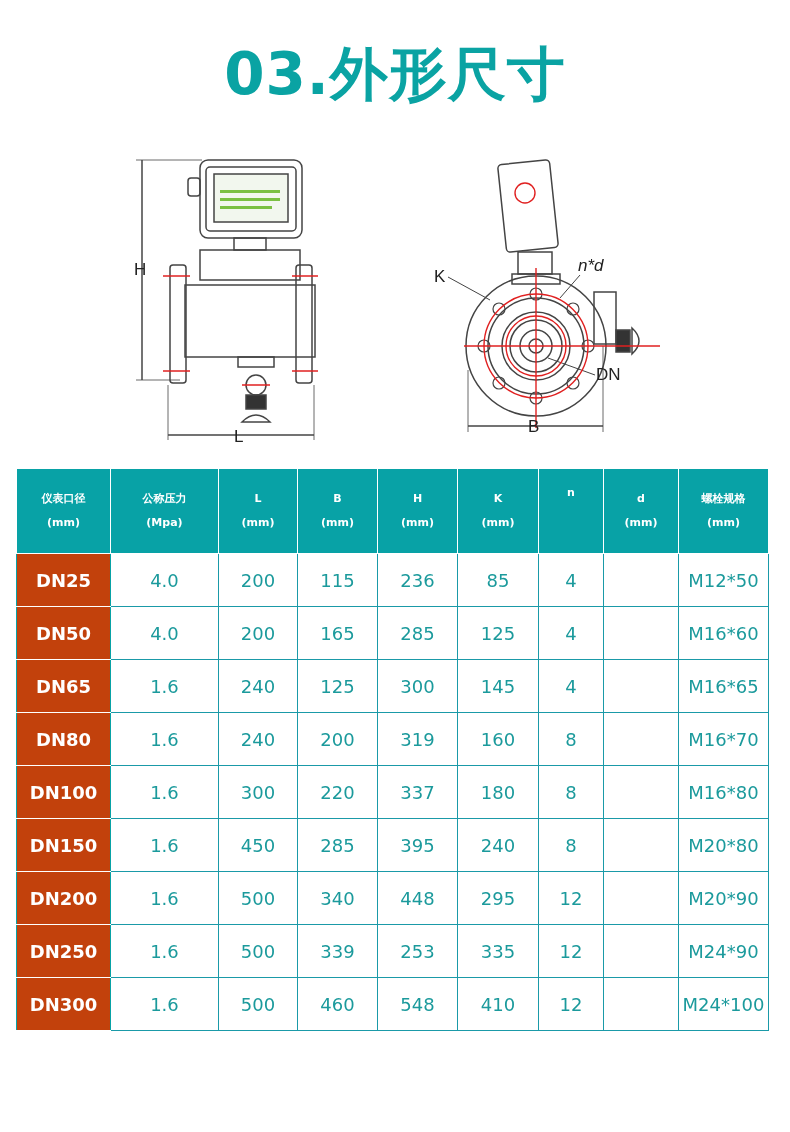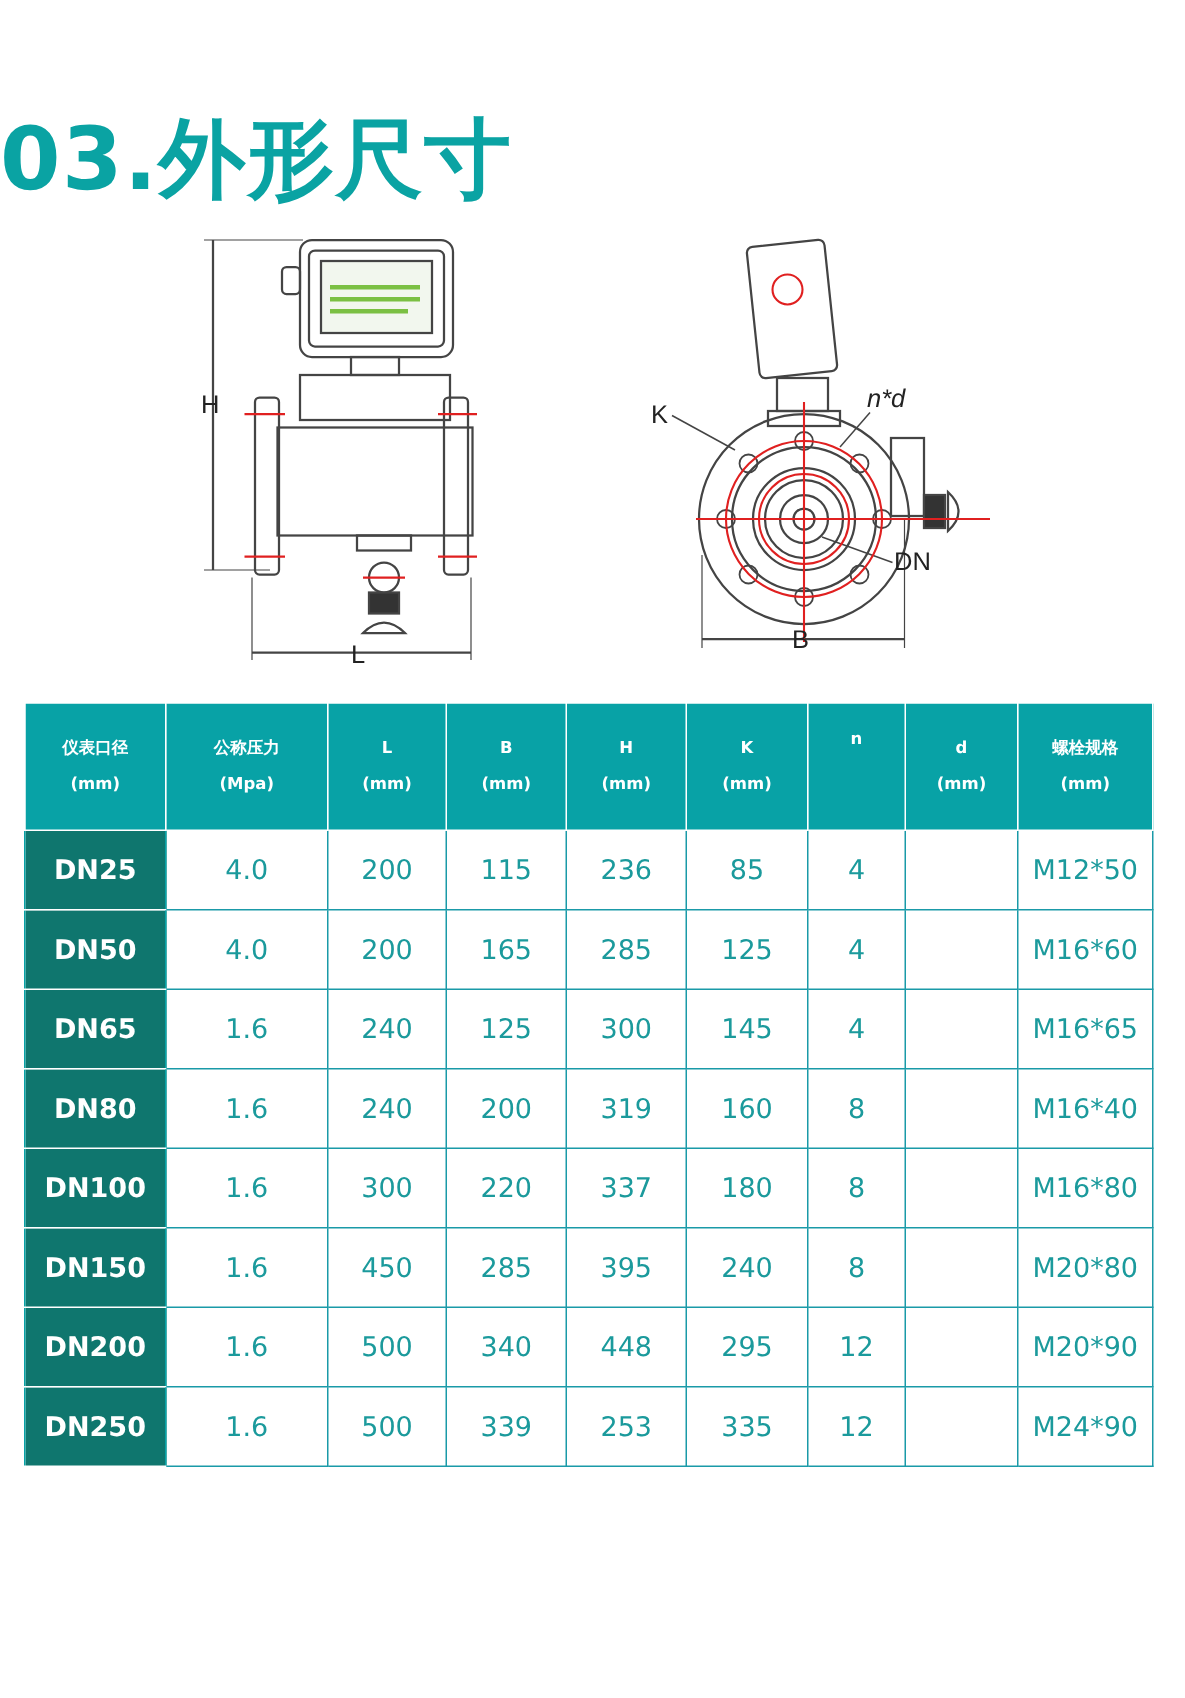--- a/index.html
+++ b/index.html
@@ -1,23 +1,23 @@
 <!DOCTYPE html>
 <html><head>
 <meta charset="utf-8">
 <style>
   html,body{margin:0;padding:0;background:#fff;}
   body{width:790px;height:1132px;position:relative;overflow:hidden;font-family:"DejaVu Sans","Liberation Sans",sans-serif;}
-  .title{position:absolute;left:0;top:68px;width:790px;text-align:left;font-size:58px;font-weight:bold;color:#0aa3a3;letter-spacing:1px;line-height:76px;}
+  .title{position:absolute;left:0;top:36px;width:790px;text-align:center;font-size:58px;font-weight:bold;color:#0aa3a3;letter-spacing:1px;line-height:76px;}
   .drawing{position:absolute;}
   .lbl{position:absolute;font-family:"Liberation Sans",sans-serif;font-size:17px;color:#222;}
   table.spec{position:absolute;left:16px;top:468px;border-collapse:collapse;width:752px;table-layout:fixed;font-family:"DejaVu Sans","Liberation Sans",sans-serif;}
   table.spec th{background:#08a2a6;color:#fff;font-weight:bold;font-size:11px;line-height:24px;height:72px;border:1px solid #fff;text-align:center;padding:0;}
   table.spec td{height:52px;border:1px solid #1a9aa8;text-align:center;font-size:18px;color:#1b9a9c;padding:0;}
-  table.spec td.first{background:#0f766e;color:#fff;font-weight:bold;border-color:#08a2a6;border-bottom:1px solid #fff;}
+  table.spec td.first{background:#c2410c;color:#fff;font-weight:bold;border-color:#08a2a6;border-bottom:1px solid #fff;}
 </style>
 </head>
 <body>
 
 <div class="title">03.外形尺寸</div>
 
 <div class="drawing" style="left:130px;top:150px;width:200px;height:300px;">
   <svg width="200" height="300" viewBox="0 0 200 300">
     <g fill="none" stroke="#444" stroke-width="1.5">
 
@@ -201,21 +201,21 @@
       </tr>
       <tr>
         <td class="first">DN80</td>
         <td>1.6</td>
         <td>240</td>
         <td>200</td>
         <td>319</td>
         <td>160</td>
         <td>8</td>
         <td></td>
-        <td>M16*40</td>
+        <td>M16*70</td>
       </tr>
       <tr>
         <td class="first">DN100</td>
         <td>1.6</td>
         <td>300</td>
         <td>220</td>
         <td>337</td>
         <td>180</td>
         <td>8</td>
         <td></td>
@@ -247,14 +247,25 @@
         <td class="first">DN250</td>
         <td>1.6</td>
         <td>500</td>
         <td>339</td>
         <td>253</td>
         <td>335</td>
         <td>12</td>
         <td></td>
         <td>M24*90</td>
       </tr>
+      <tr>
+        <td class="first">DN300</td>
+        <td>1.6</td>
+        <td>500</td>
+        <td>460</td>
+        <td>548</td>
+        <td>410</td>
+        <td>12</td>
+        <td></td>
+        <td>M24*100</td>
+      </tr>
     </tbody>
 </table>
 
 </body></html>

